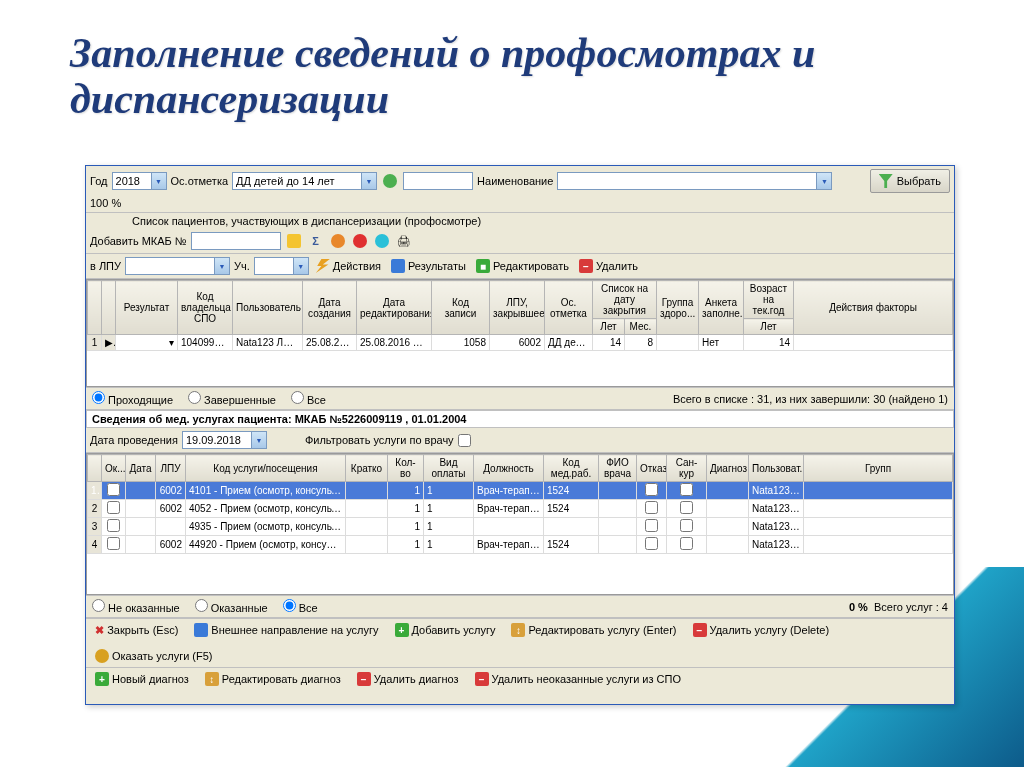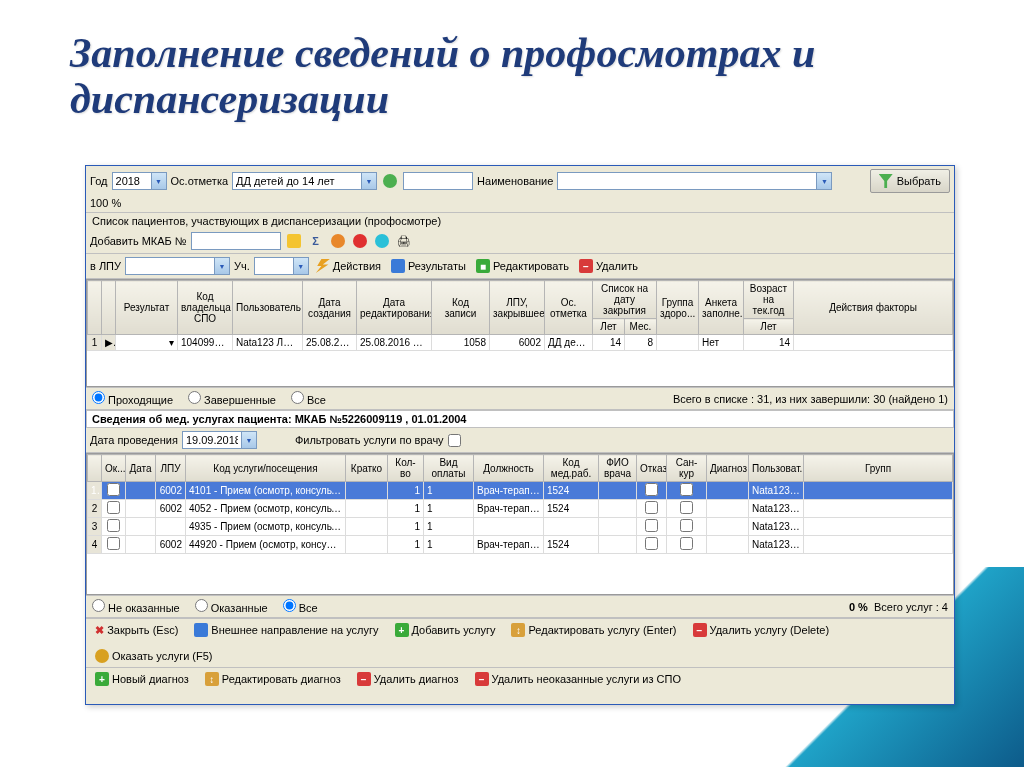--- a/index.html
+++ b/index.html
@@ -12,21 +12,21 @@
 .win-btn { width: 20px; height: 18px; margin-left: 2px; background: linear-gradient(#6da0f0,#3b6cc8); border: 1px solid #1a3a7a; border-radius: 3px; color: #fff; font-weight: bold; display: flex; align-items: center; justify-content: center; cursor: pointer; font-size: 10px; }
 .win-btn.close { background: linear-gradient(#e06a5a,#c23b2a); border-color: #8a2515; }
 .toolbar { padding: 3px 4px; background: #ece9d8; border-bottom: 1px solid #c0c0c0; display: flex; align-items: center; gap: 4px; flex-wrap: wrap; }
 .toolbar.sub { padding-left: 100px; }
 .label { color: #000; }
 .input, select.input { border: 1px solid #7a9ac0; background: #fff; height: 18px; padding: 0 3px; font-size: 11px; }
 .input.sm { width: 40px; }
 .dropdown-arrow { width: 15px; height: 18px; background: linear-gradient(#cfe5f7,#a8c8e8); border: 1px solid #7a9ac0; border-left: 0; display: inline-flex; align-items: center; justify-content: center; cursor: pointer; }
 .dropdown-arrow::after { content: "▼"; font-size: 7px; color: #2a5ab8; }
 .field { display: inline-flex; align-items: flex-end; }
-.panel-header { padding: 2px 6px; background: #ece9d8; font-size: 11px; }
+.panel-header { padding: 2px 6px; background: #ece9d8; font-size: 11px; margin-left: 40px; }
 .icon-btn { width: 18px; height: 18px; display: inline-flex; align-items: center; justify-content: center; cursor: pointer; border-radius: 2px; }
 .ico { width: 14px; height: 14px; display: inline-block; }
 .ico-green { background: #4caf50; border-radius: 50%; }
 .ico-red { background: #e03030; border-radius: 50%; }
 .ico-yellow { background: #f4c430; border-radius: 2px; }
 .ico-blue { background: #3a7ad8; border-radius: 2px; }
 .ico-orange { background: #e8872a; border-radius: 50%; }
 .ico-cyan { background: #2ac0d8; border-radius: 50%; }
 .txt-btn { display: inline-flex; align-items: center; gap: 3px; padding: 1px 3px; cursor: pointer; }
 .action-icon { width: 14px; height: 14px; display: inline-flex; align-items: center; justify-content: center; font-weight: bold; border-radius: 2px; font-size: 10px; color: #fff; }
@@ -205,21 +205,21 @@
     <label><input type="radio" checked="" style=""> <span>Проходящие</span></label>
     <label><input type="radio" style=""> <span>Завершенные</span></label>
     <label><input type="radio" style=""> <span>Все</span></label>
     <span class="summary">Всего в списке : 31, из них завершили: 30 (найдено 1)</span>
   </div>
 
   <div class="section-head">Сведения об мед. услугах пациента: МКАБ №5226009119 , 01.01.2004</div>
   <div class="toolbar">
     <span class="label">Дата проведения</span>
     <span class="field">
-        <input class="input" style="width: 60px;" value="19.09.2018">
+        <input class="input" style="width: 70px;" value="19.09.2018">
         <span class="dropdown-arrow"></span>
       </span>
     <span style="width:30px"></span>
     <span class="label">Фильтровать услуги по врачу</span>
     <input type="checkbox" style="">
   </div>
 
   <div class="grid-area" style="height:142px;overflow:hidden">
     <table class="grid">
       <colgroup>

